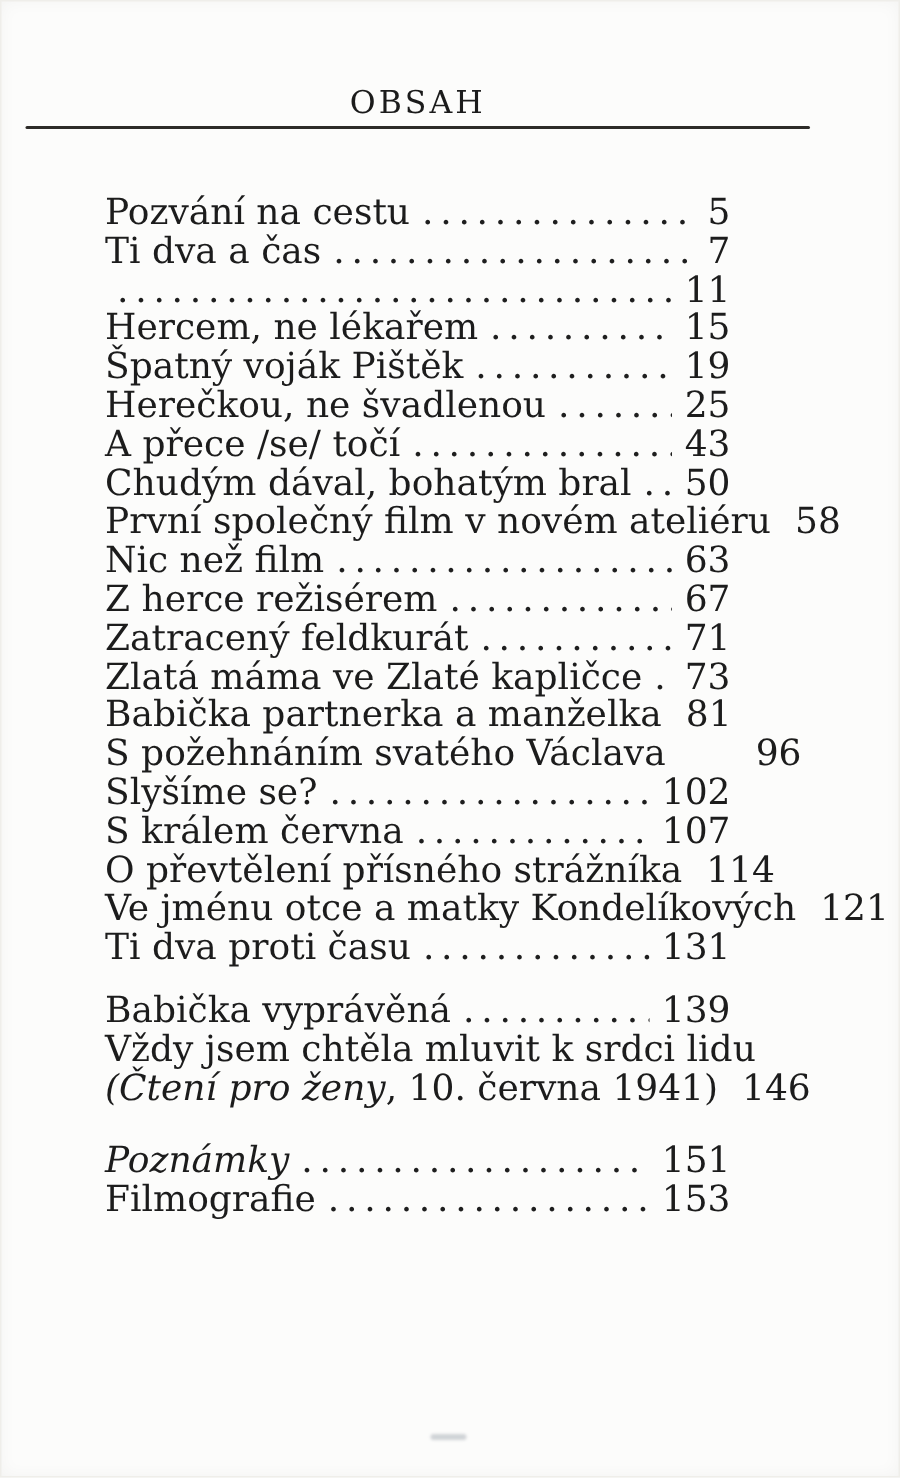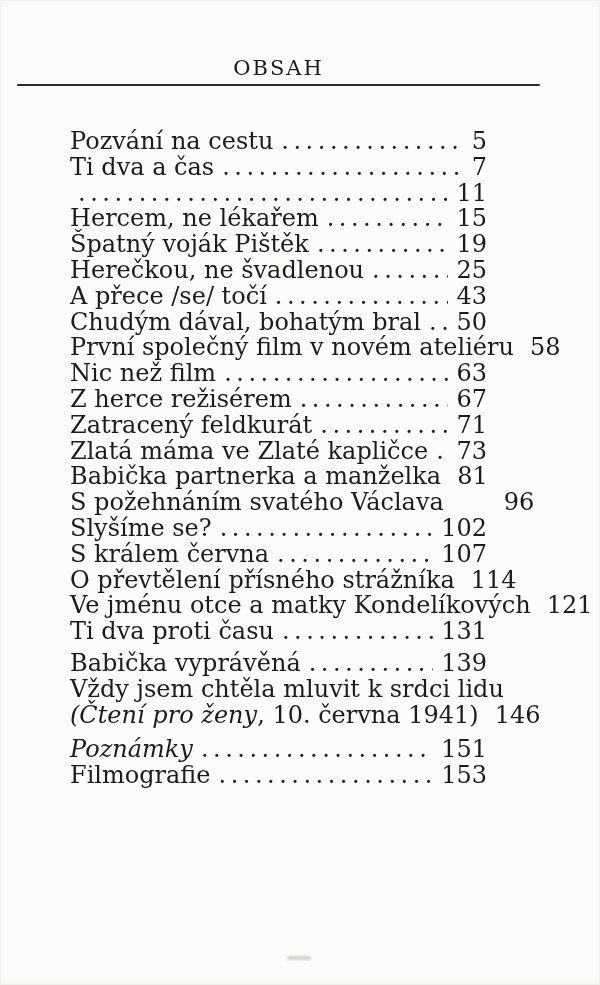--- a/index.html
+++ b/index.html
@@ -30,22 +30,22 @@
     width: 523px; height: 2px;
     background: #2d2b28;
     border-radius: 1px;
   }
   .toc {
     position: absolute;
     left: 70px; top: 129px; width: 417px;
     font-size: 24px;
     line-height: 25.8px;
   }
-  .toc-group + .toc-group { margin-top: 6px; }
-  .toc-group + .toc-group + .toc-group { margin-top: 9px; }
+  .toc-group + .toc-group { margin-top: 16px; }
+  .toc-group + .toc-group + .toc-group { margin-top: 23px; }
   .toc-row {
     display: flex;
     align-items: baseline;
   }
   .toc-title { white-space: nowrap; }
   .toc-leader {
     flex: 1 1 auto;
     overflow: hidden;
     margin: 0 8px;
     white-space: nowrap;

